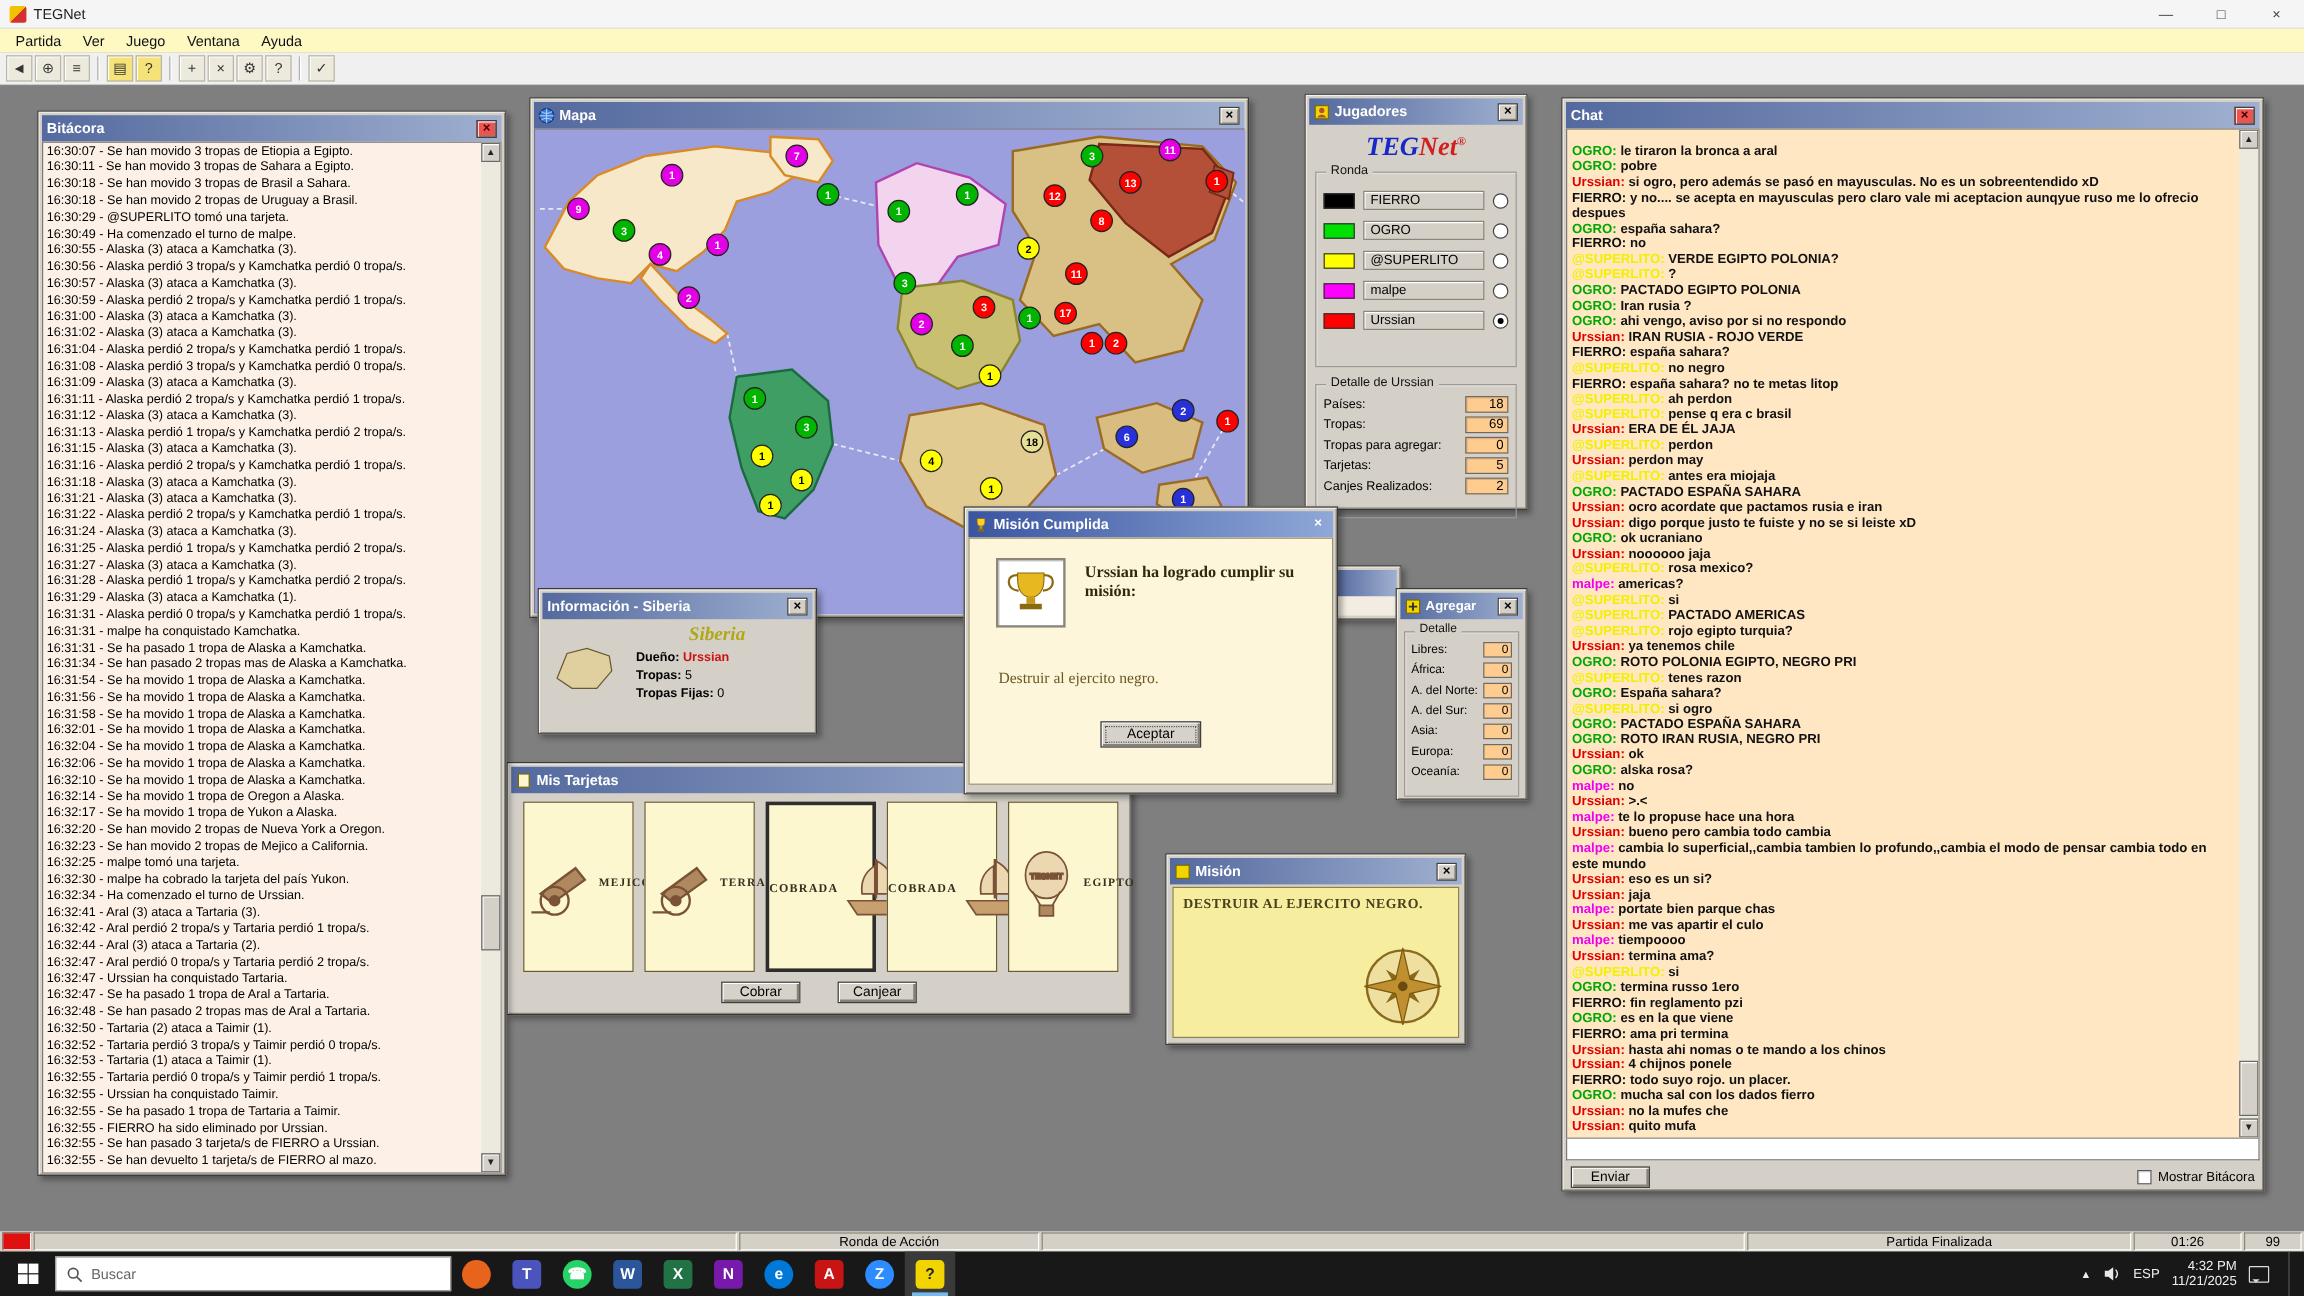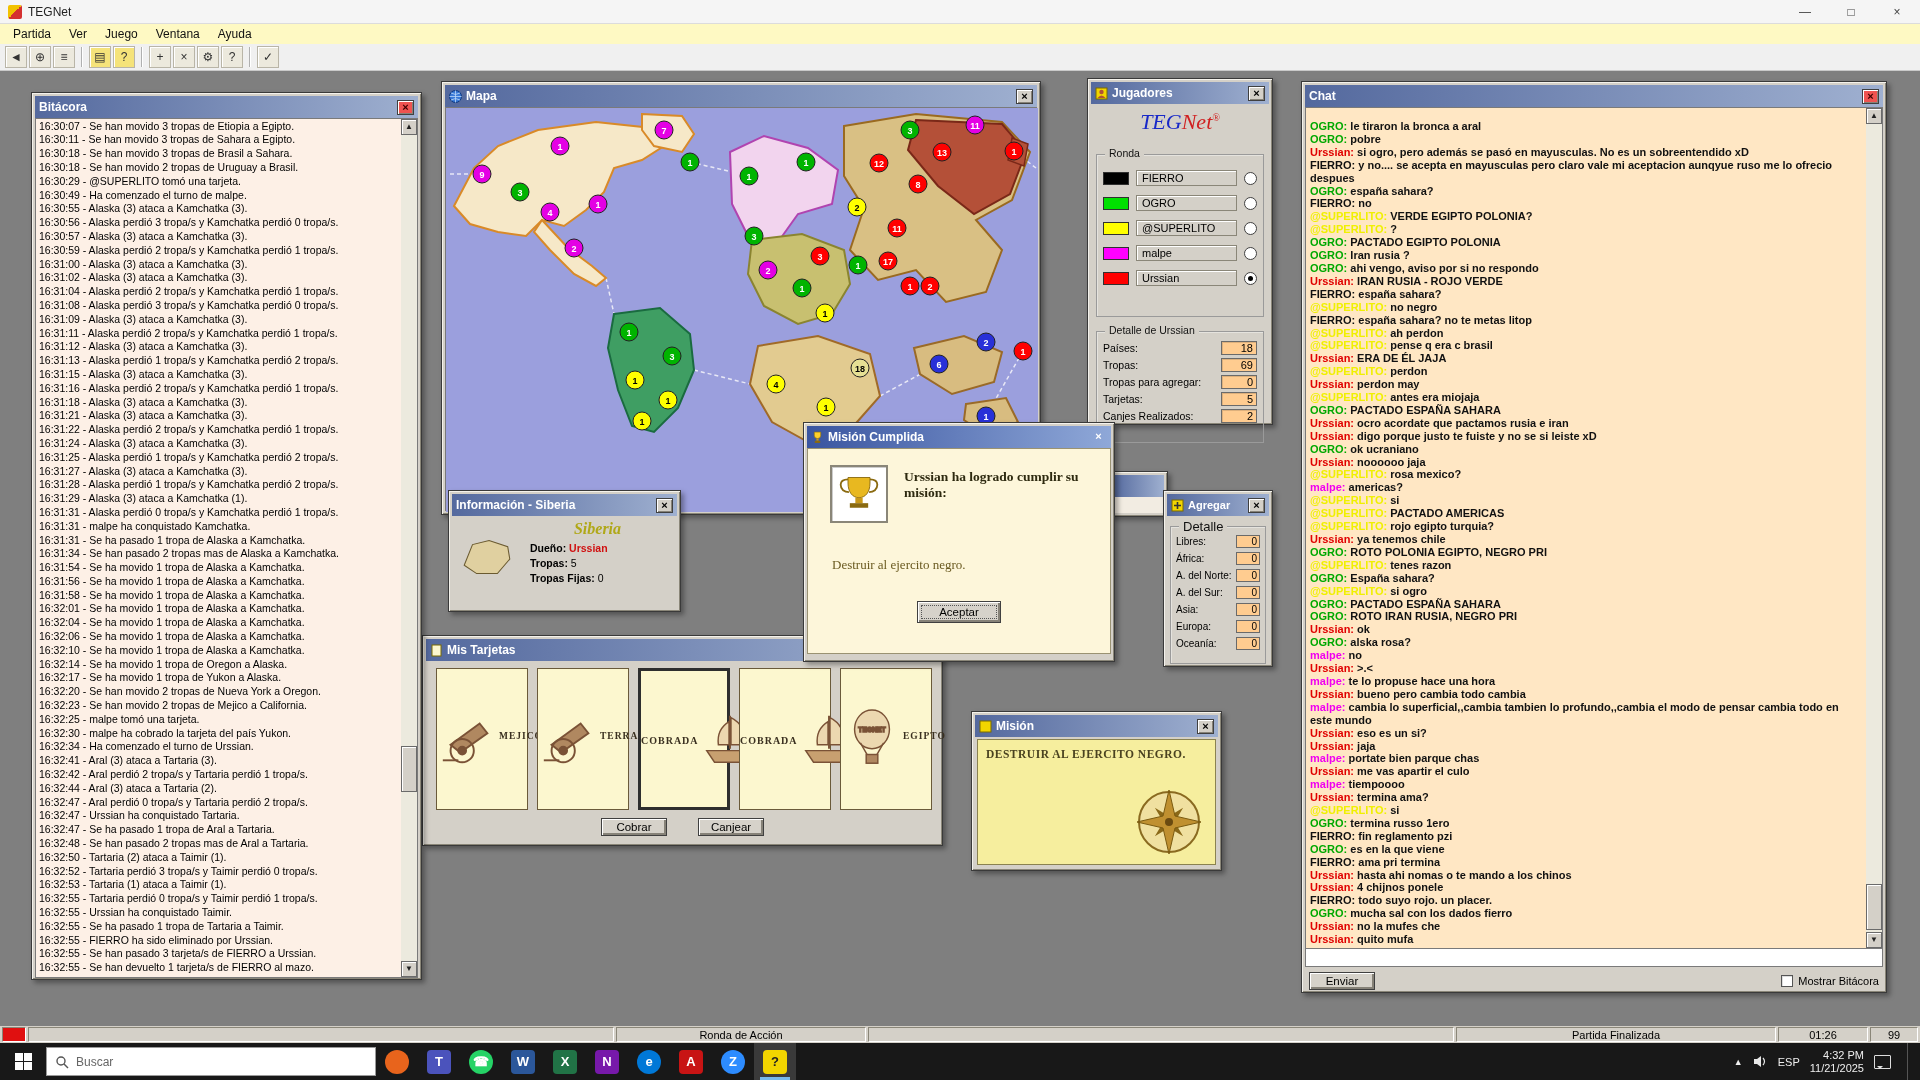--- a/index.html
+++ b/index.html
@@ -43,21 +43,21 @@
 
   
   #log-body { height:860px; background:#fdf0e6; border:1px solid #7a7a7a; display:flex; }
   #log-list { flex:1; overflow:hidden; padding:2px 3px; font-size:10.5px; line-height:13.8px; white-space:nowrap; display:flex; flex-direction:column; justify-content:flex-end; }
 
   
   #map-body { height:404px; border:1px solid #7a7a7a; background:#9b9fdd; }
 
   
   #players-body { height:318px; padding:3px 5px; }
-  #teg-logo { text-align:center; font-family:"Liberation Serif",serif; font-weight:normal; font-style:italic; font-size:22px; margin:2px 0 19px; }
+  #teg-logo { text-align:center; font-family:"Liberation Serif",serif; font-weight:bold; font-style:italic; font-size:22px; margin:2px 0 8px; }
   .player-row { display:flex; align-items:center; margin:9px 6px; }
   .swatch { width:26px; height:13px; border:1px solid #303030; margin-right:7px; flex:0 0 auto; }
   .pname { flex:1; border:1px solid #8a8678; box-shadow:inset 1px 1px 0 #fff; background:#d4d0c8; font-size:11px; padding:1px 5px; height:16px; }
   .radio { width:13px; height:13px; border-radius:50%; border:1px solid #404040; background:#fff; margin-left:7px; position:relative; flex:0 0 auto; }
   .radio.sel::after { content:''; position:absolute; inset:3px; background:#000; border-radius:50%; }
   .stat-row { display:flex; align-items:center; margin:3px 6px; }
   .stat-label { flex:1; font-size:10.5px; }
   .stat-val { width:36px; height:14px; background:#ffcc90; border:1px solid #6a6a6a; box-shadow:inset 1px 1px 0 #00000022; font-size:11px; text-align:right; padding:0 3px; line-height:12px; }
 
   
@@ -468,21 +468,21 @@
       <svg class="ticon" viewBox="0 0 13 13">
           <rect x="1" y="1" width="11" height="11" fill="#f2d500" stroke="#7a6a00"></rect>
           <path d="M6.5,3 v7 M3,6.5 h7" stroke="#333" stroke-width="1.6"></path>
         </svg>
       <span>Agregar</span>
       <span class="tspacer"></span>
       <div class="tbtn">×</div>
     </div>
     <div style="padding:10px 3px 0">
       <div class="group" style="height:138px">
-        <span class="glabel" style="font-size:13px">Detalle</span>
+        <span class="glabel" style="font-size:10px">Detalle</span>
         <div id="agg-list" style="padding-top:4px">
             <div class="agg-row">
               <span class="agg-label">Libres:</span>
               <div class="agg-val">0</div>
             </div>
             <div class="agg-row">
               <span class="agg-label">África:</span>
               <div class="agg-val">0</div>
             </div>
             <div class="agg-row">

